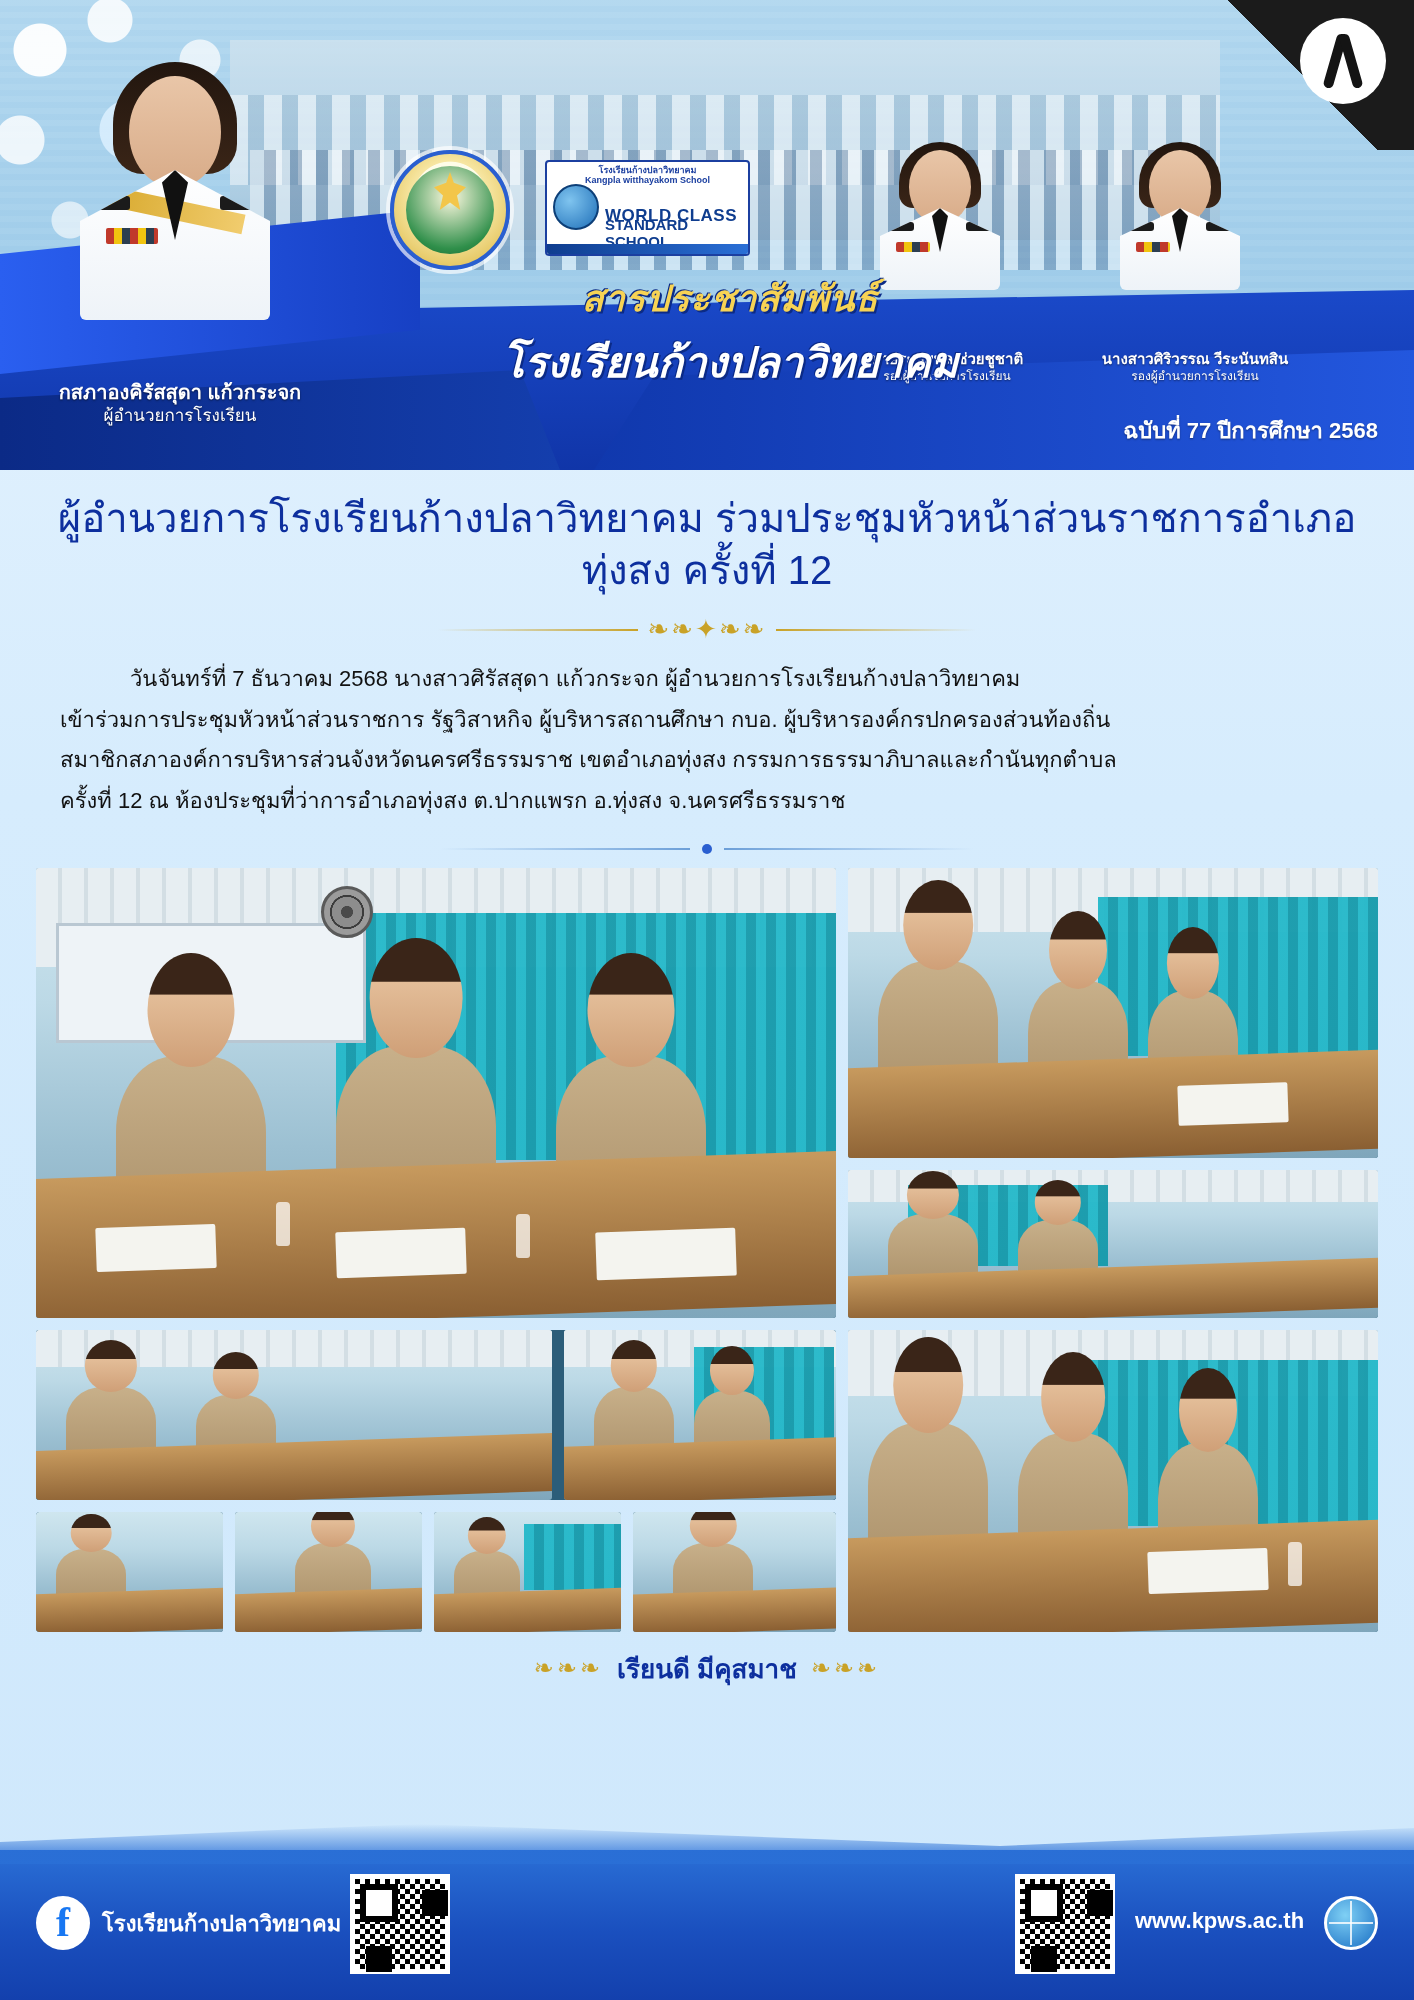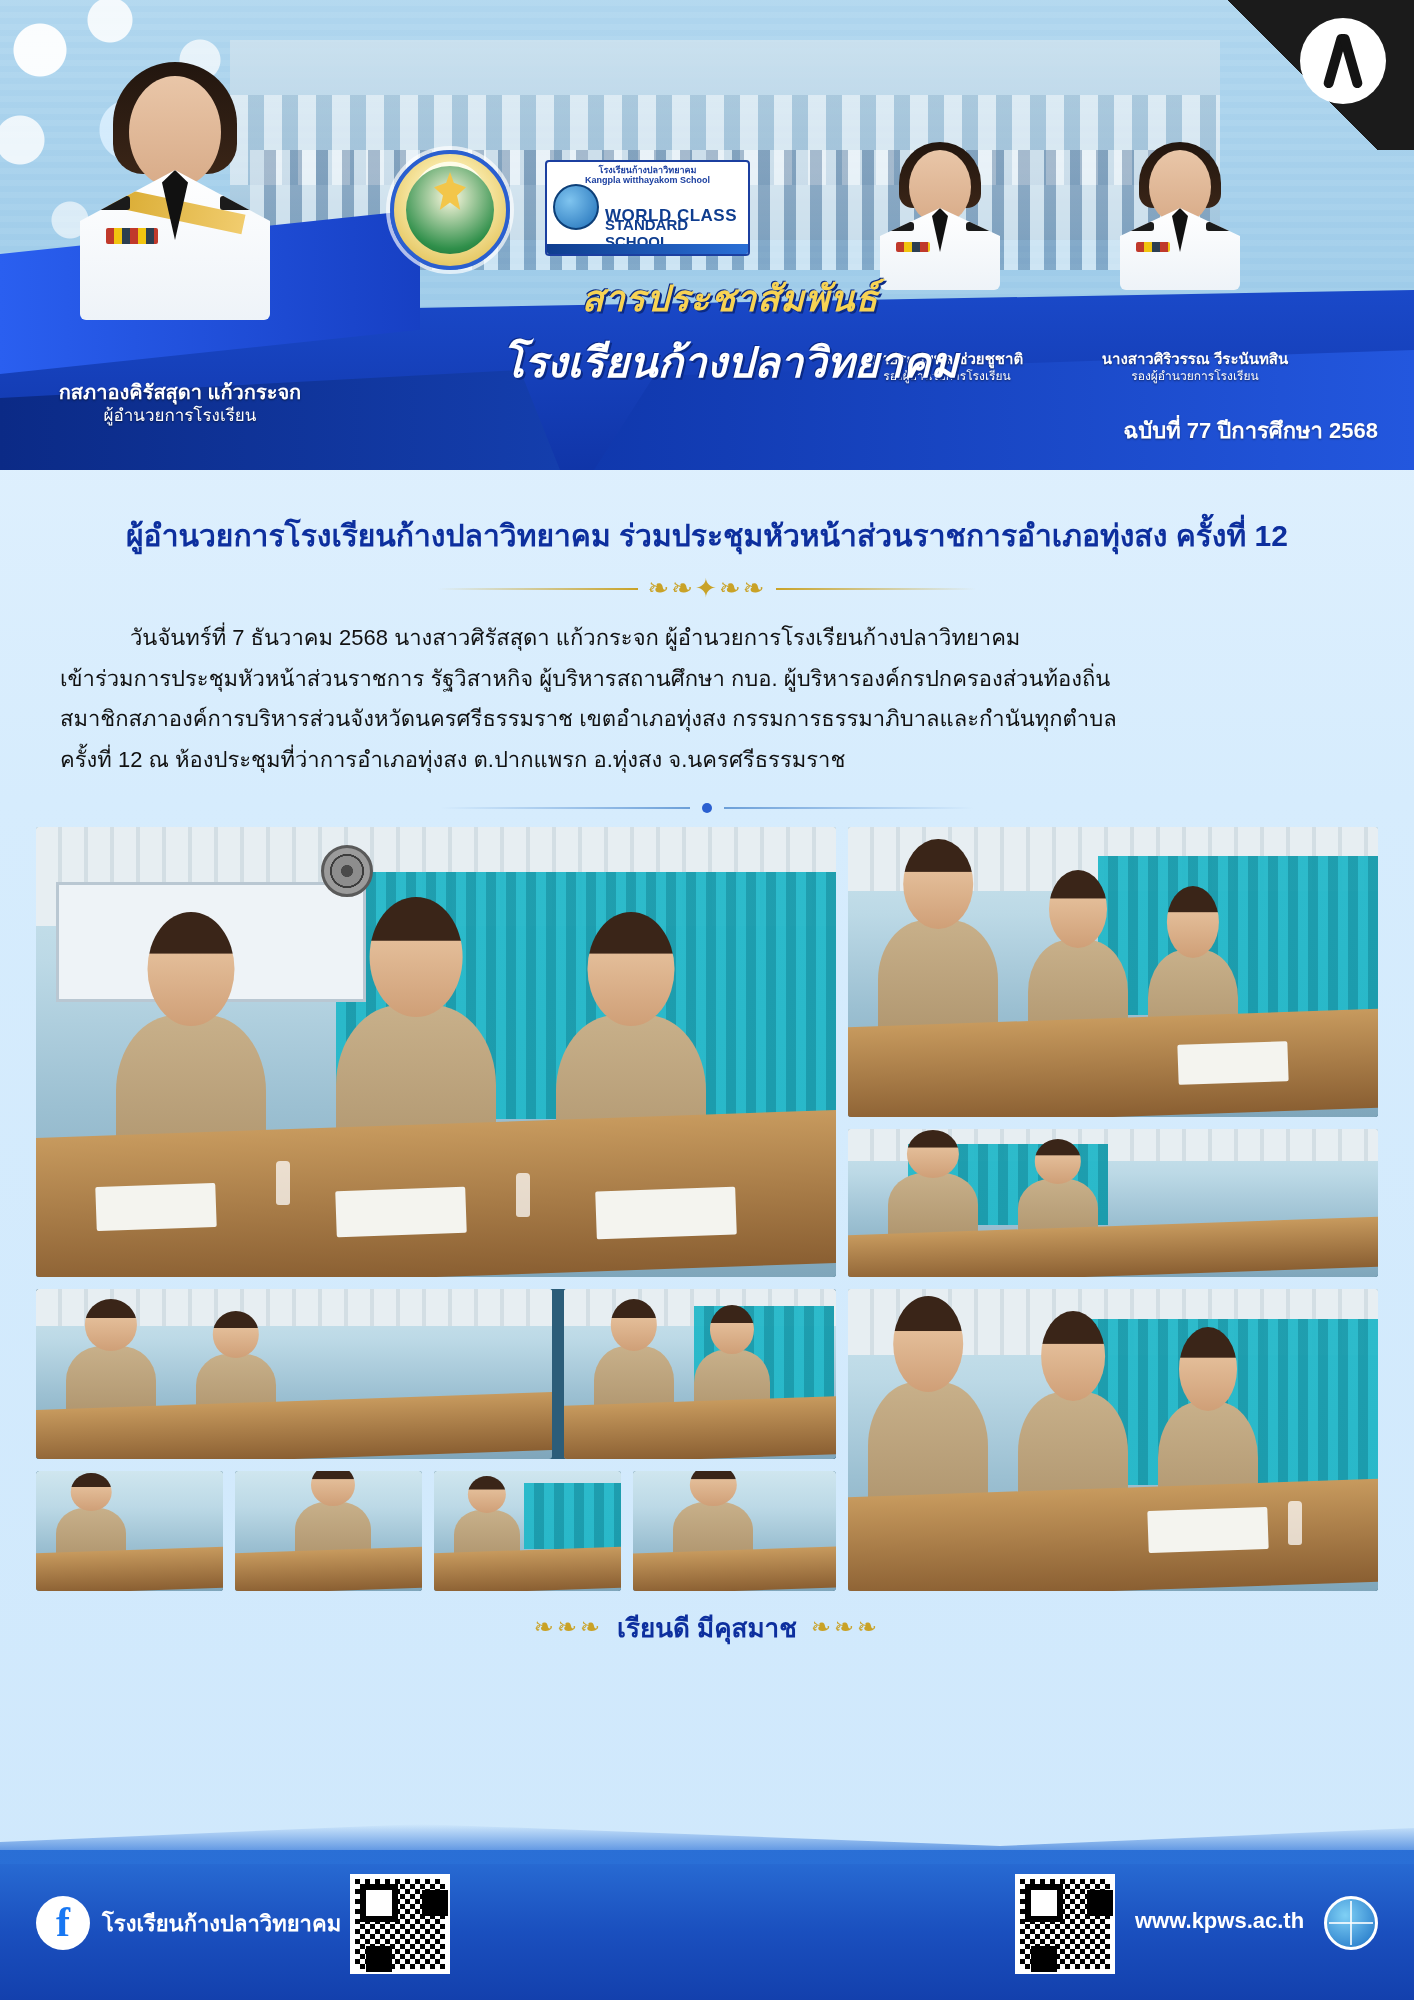--- a/index.html
+++ b/index.html
@@ -217,22 +217,22 @@
   .mourn .ribbon-glyph::before,
   .mourn .ribbon-glyph::after{
     content:""; position:absolute; top:0; width:10px; height:56px; background:#141414; border-radius:5px;
   }
   .mourn .ribbon-glyph::before{ left:2px; transform: rotate(16deg); }
   .mourn .ribbon-glyph::after{ right:2px; transform: rotate(-16deg); }
 
   
   .content { position:relative; padding: 22px 46px 0; }
   .headline {
-    text-align:center; color:#0d2f9e; font-size:30px; font-weight:bold;
-    line-height:1.3; margin-top:24px;
+    text-align:center; color:#0d2f9e; font-size:40px; font-weight:normal;
+    line-height:1.3; margin-top:0;
   }
   .divider {
     display:flex; align-items:center; justify-content:center; gap:10px;
     margin:18px 0 14px; color:#c9a227; font-size:26px; letter-spacing:2px;
   }
   .divider .line { height:2px; width:200px; background:linear-gradient(90deg,transparent,#c9a227); }
   .divider .line.r { background:linear-gradient(90deg,#c9a227,transparent); }
   .para {
     color:#111; font-size:22px; line-height:1.85; text-align:left; padding:0 14px;
   }

